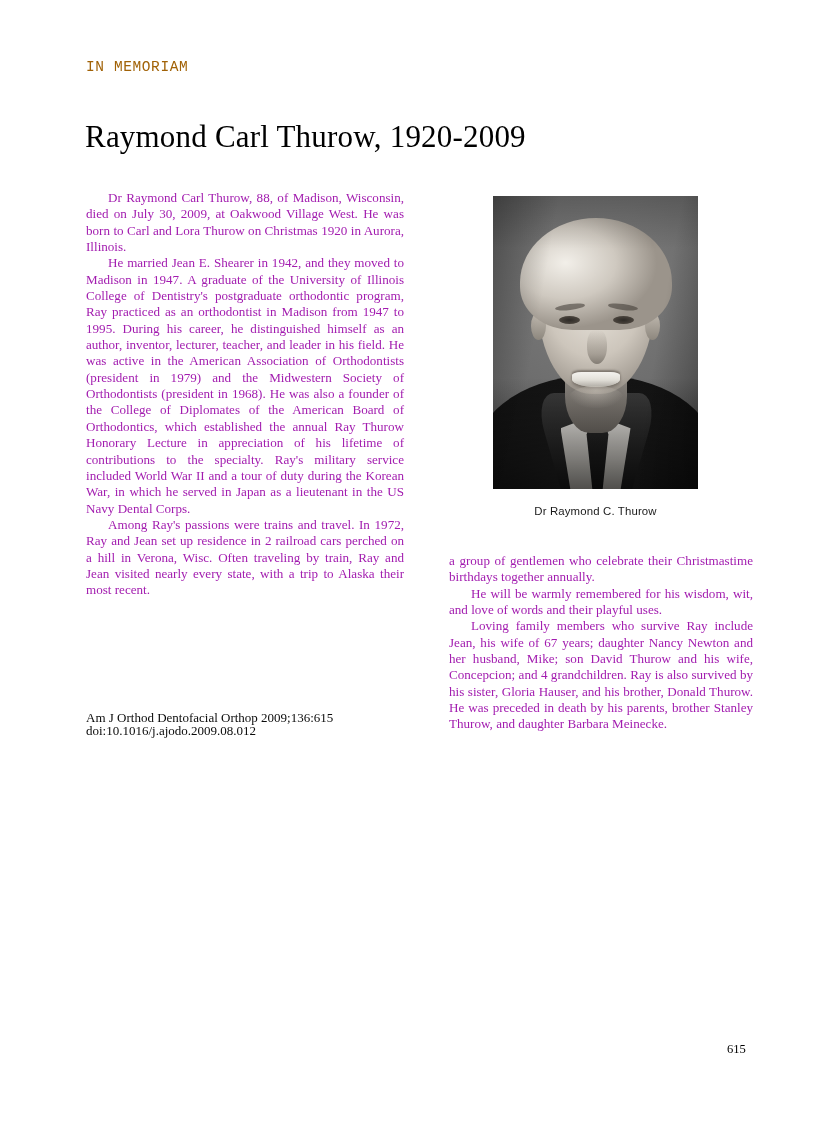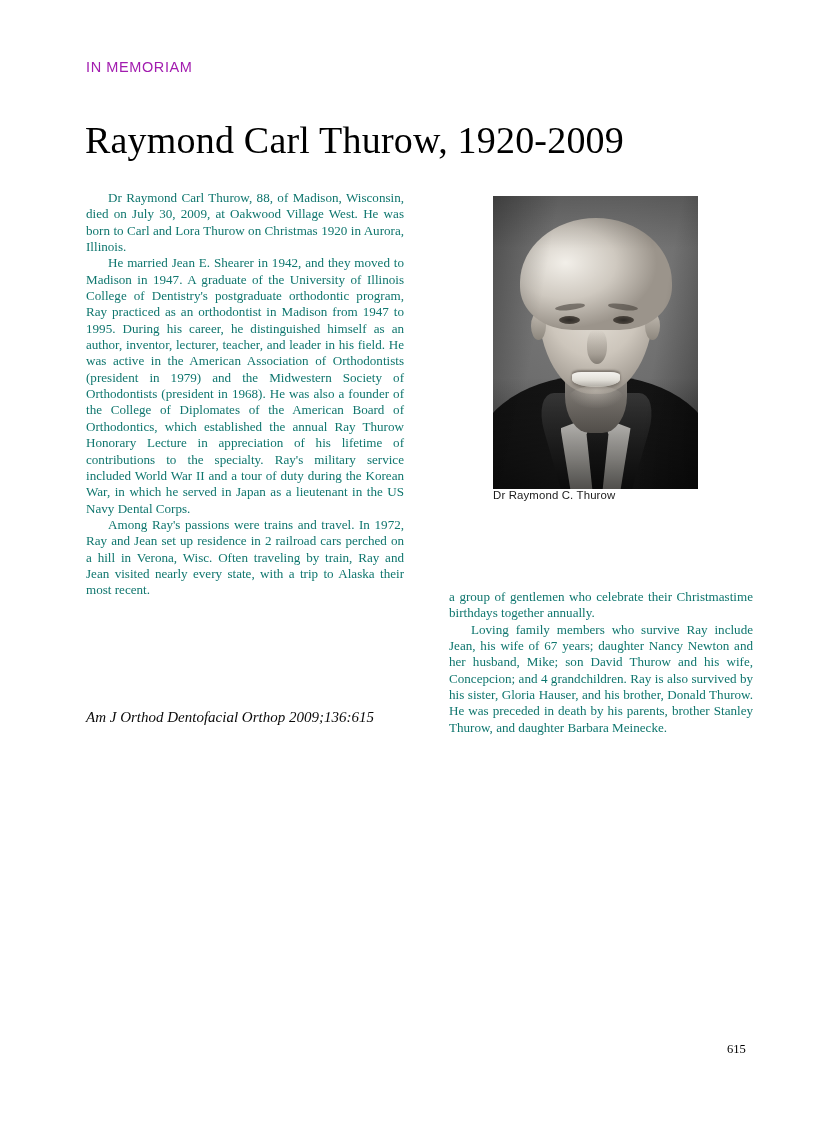--- a/index.html
+++ b/index.html
@@ -19,83 +19,81 @@
     background: #ffffff;
     overflow: hidden;
     margin: 0 auto;
   }
 
   
   .running-head {
     position: absolute;
     left: 86px;
     top: 59px;
-    font-family: Liberation Sans, sans-serif;
+    font-family: Liberation Mono, monospace;
     font-size: 14.5px;
     letter-spacing: 0.6px;
-    color: #a21caf;
+    color: #a16207;
     white-space: nowrap;
   }
 
   
   .page-title {
     position: absolute;
     left: 85px;
     top: 120px;
     font-family: "Liberation Serif", "DejaVu Serif", serif;
-    font-size: 38px;
+    font-size: 31px;
     font-weight: normal;
     letter-spacing: 0.2px;
     color: #000000;
     white-space: nowrap;
     margin: 0;
     line-height: 1.1;
   }
 
   
   .col {
     position: absolute;
     font-size: 13.1px;
     line-height: 16.35px;
     text-align: justify;
     text-justify: inter-word;
-    color: #0f766e;
+    color: #a21caf;
     -webkit-hyphens: none;
     hyphens: none;
   }
   .col-left {
     left: 86px;
     top: 190px;
     width: 318px;
   }
   .col-right {
     left: 449px;
     top: 553px;
     width: 304px;
-    margin-top: 36px;
   }
   .col p {
     margin: 0;
     text-indent: 22px;
   }
   .col p.no-indent {
     text-indent: 0;
   }
 
   
   .footnote {
     position: absolute;
     left: 86px;
     top: 711px;
     width: 340px;
     font-family: "Liberation Serif", "DejaVu Serif", serif;
-    font-size: 15px;
+    font-size: 13px;
     line-height: 13.2px;
     color: #0a0a0a;
-    font-style: italic;
   }
   .footnote div {
     white-space: nowrap;
   }
 
   
   .figure {
     position: absolute;
     left: 493px;
     top: 196px;
@@ -262,21 +260,22 @@
     left: 50%;
     top: 190px;
     width: 54px;
     height: 22px;
     margin-left: -27px;
     background: radial-gradient(ellipse at 50% 20%, rgba(215,208,198,.55), rgba(140,133,124,0) 75%);
     border-radius: 50%;
   }
 
   .caption {
-    text-align: left;
+    margin-top: 16px;
+    text-align: center;
     font-family: "Liberation Sans", "DejaVu Sans", sans-serif;
     font-size: 11.4px;
     color: #1a1a1a;
     letter-spacing: 0.15px;
   }
 
   
   .page-number {
     position: absolute;
     left: 727px;
@@ -296,20 +295,21 @@
   <h1 class="page-title">Raymond Carl Thurow, 1920-2009</h1>
 
   <div class="col col-left">
     <p>Dr Raymond Carl Thurow, 88, of Madison, Wisconsin, died on July 30, 2009, at Oakwood Village West. He was born to Carl and Lora Thurow on Christmas 1920 in Aurora, Illinois.</p>
     <p>He married Jean E. Shearer in 1942, and they moved to Madison in 1947. A graduate of the University of Illinois College of Dentistry's postgraduate orthodontic program, Ray practiced as an orthodontist in Madison from 1947 to 1995. During his career, he distinguished himself as an author, inventor, lecturer, teacher, and leader in his field. He was active in the American Association of Orthodontists (president in 1979) and the Midwestern Society of Orthodontists (president in 1968). He was also a founder of the College of Diplomates of the American Board of Orthodontics, which established the annual Ray Thurow Honorary Lecture in appreciation of his lifetime of contributions to the specialty. Ray's military service included World War II and a tour of duty during the Korean War, in which he served in Japan as a lieutenant in the US Navy Dental Corps.</p>
     <p>Among Ray's passions were trains and travel. In 1972, Ray and Jean set up residence in 2 railroad cars perched on a hill in Verona, Wisc. Often traveling by train, Ray and Jean visited nearly every state, with a trip to Alaska their most recent.</p>
   </div>
 
   <div class="footnote">
     <div>Am J Orthod Dentofacial Orthop 2009;136:615</div>
+    <div>doi:10.1016/j.ajodo.2009.08.012</div>
   </div>
 
   <figure class="figure" style="margin:0;">
     <div class="photo">
       <div class="bg"></div>
       <div class="suit"></div>
       <div class="lapelL"></div>
       <div class="lapelR"></div>
       <div class="shirt"></div>
       <div class="tie"></div>
@@ -325,18 +325,19 @@
       <div class="nose"></div>
       <div class="mouth"></div>
       <div class="chin"></div>
       <div class="vig"></div>
     </div>
     <figcaption class="caption">Dr Raymond C. Thurow</figcaption>
   </figure>
 
   <div class="col col-right">
     <p class="no-indent">a group of gentlemen who celebrate their Christmastime birthdays together annually.</p>
+    <p>He will be warmly remembered for his wisdom, wit, and love of words and their playful uses.</p>
     <p>Loving family members who survive Ray include Jean, his wife of 67 years; daughter Nancy Newton and her husband, Mike; son David Thurow and his wife, Concepcion; and 4 grandchildren. Ray is also survived by his sister, Gloria Hauser, and his brother, Donald Thurow. He was preceded in death by his parents, brother Stanley Thurow, and daughter Barbara Meinecke.</p>
   </div>
 
   <div class="page-number">615</div>
 
 </div>
 
 </body></html>

